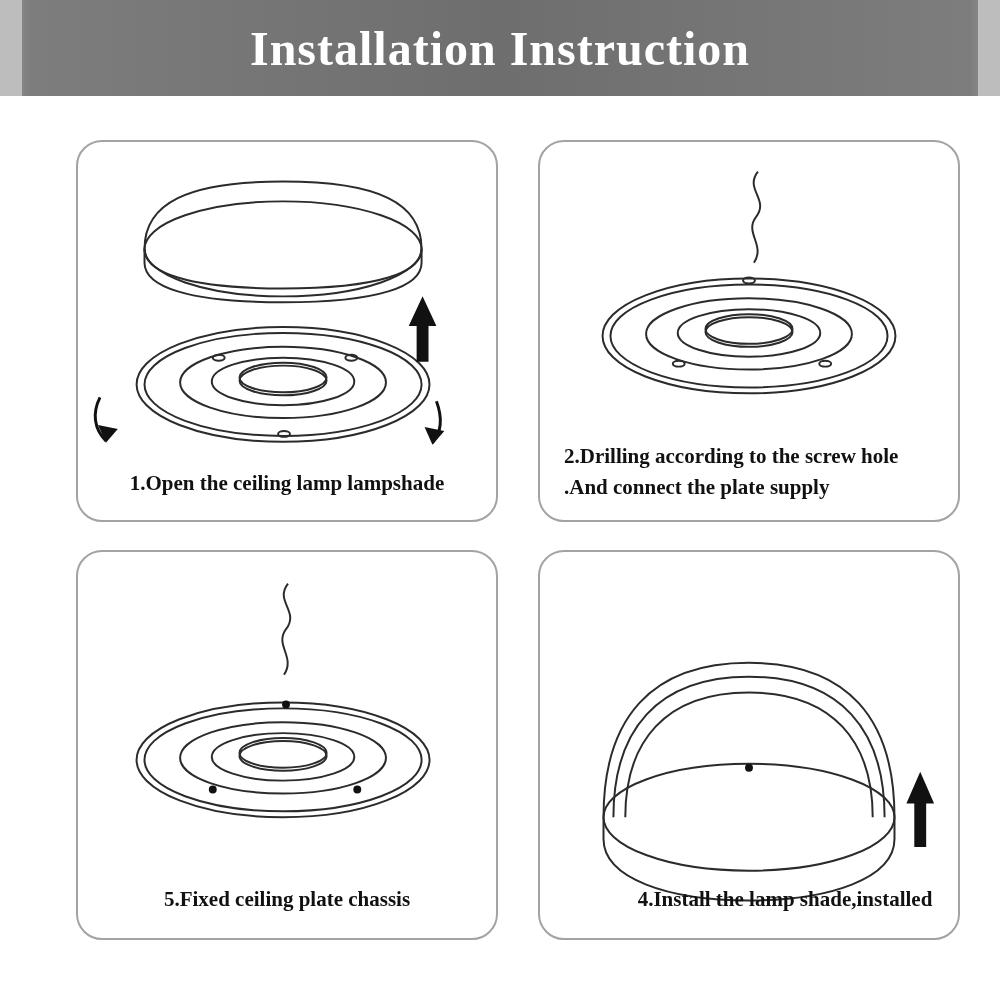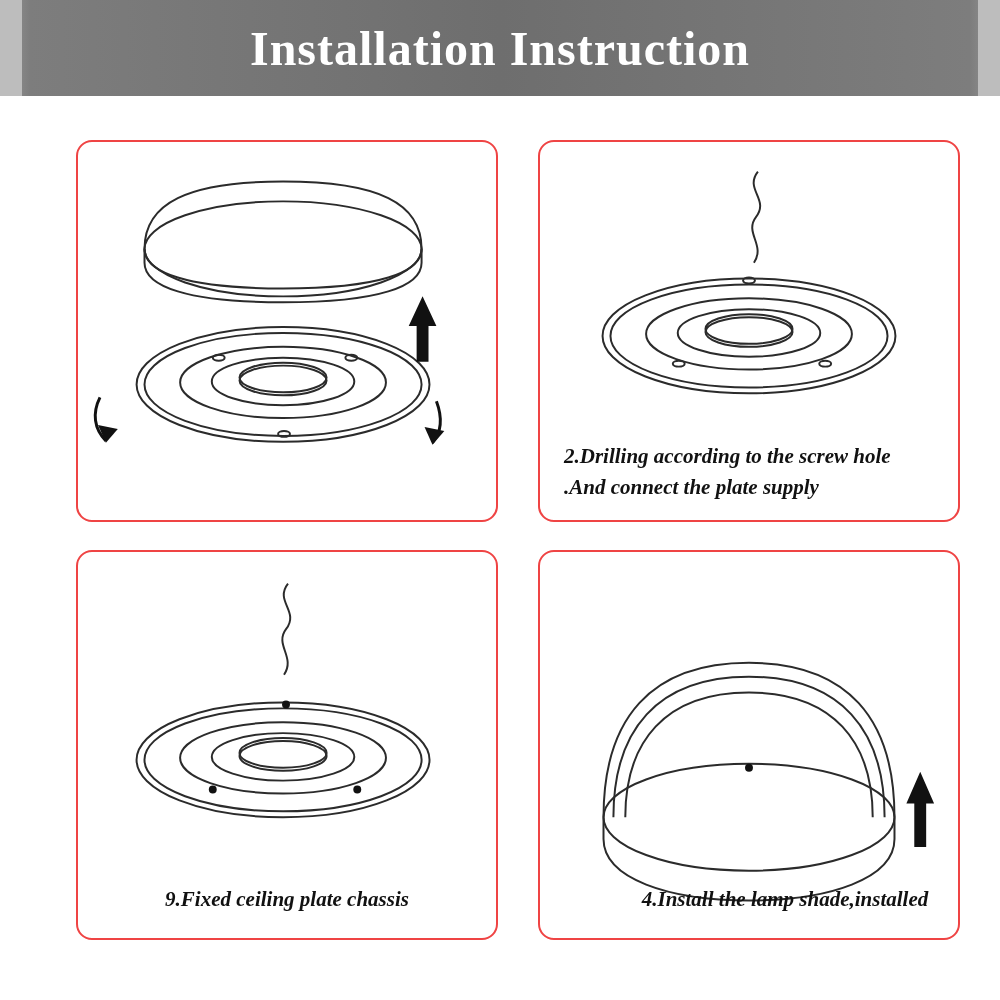--- a/index.html
+++ b/index.html
@@ -54,24 +54,23 @@
   .panels {
     position: absolute;
     left: 0;
     top: 96px;
     width: 1000px;
     height: 904px;
   }
   .panel {
     position: absolute;
     background: #ffffff;
-    border: 2px solid #ef4444;
-    border-radius: 16px;
+    border: 2px solid #a3a3a3;
+    border-radius: 26px;
     box-sizing: border-box;
-    font-style: italic;
   }
   #panel-1 { left: 76px;  top: 44px;  width: 422px; height: 382px; }
   #panel-2 { left: 538px; top: 44px;  width: 422px; height: 382px; }
   #panel-3 { left: 76px;  top: 454px; width: 422px; height: 390px; }
   #panel-4 { left: 538px; top: 454px; width: 422px; height: 390px; }
 
   .panel-art {
     position: absolute;
     left: 0; top: 0;
     width: 100%;
@@ -135,20 +134,21 @@
 
       <g fill="none" stroke="#111111" stroke-width="3">
         <path d="M362,262 C368,278 368,292 358,304"></path>
         <path d="M22,258 C14,274 16,290 28,302"></path>
       </g>
       <g fill="#111111">
         <polygon points="358,306 350,288 370,292"></polygon>
         <polygon points="28,304 20,286 40,290"></polygon>
       </g>
     </svg>
+    <div class="caption" id="caption-1">1.Open the ceiling lamp lampshade</div>
   </div>
 
   <div class="panel" id="panel-2">
     <svg class="panel-art" viewBox="0 0 422 382">
       <g fill="none" stroke="#2b2b2b" stroke-width="2">
 
         <path d="M220,30 C206,48 232,58 218,76 C206,92 228,104 216,122"></path>
 
         <ellipse cx="211" cy="196" rx="148" ry="58"></ellipse>
         <ellipse cx="211" cy="196" rx="140" ry="52"></ellipse>
@@ -181,21 +181,21 @@
         <ellipse cx="207" cy="206" rx="44" ry="15"></ellipse>
         <ellipse cx="207" cy="203" rx="44" ry="15"></ellipse>
       </g>
 
       <g fill="#111111">
         <circle cx="210" cy="154" r="4"></circle>
         <circle cx="136" cy="240" r="4"></circle>
         <circle cx="282" cy="240" r="4"></circle>
       </g>
     </svg>
-    <div class="caption" id="caption-3">9.Fixed ceiling plate chassis</div>
+    <div class="caption" id="caption-3">5.Fixed ceiling plate chassis</div>
   </div>
 
   <div class="panel" id="panel-4">
     <svg class="panel-art" viewBox="0 0 422 390">
       <g fill="none" stroke="#2b2b2b" stroke-width="2">
 
         <path d="M64 268 C64 168 112 112 211 112 C310 112 358 168 358 268"></path>
         <path d="M74 268 C74 180 118 126 211 126 C304 126 348 180 348 268"></path>
         <path d="M86 268 C86 192 126 142 211 142 C296 142 336 192 336 268"></path>
 

